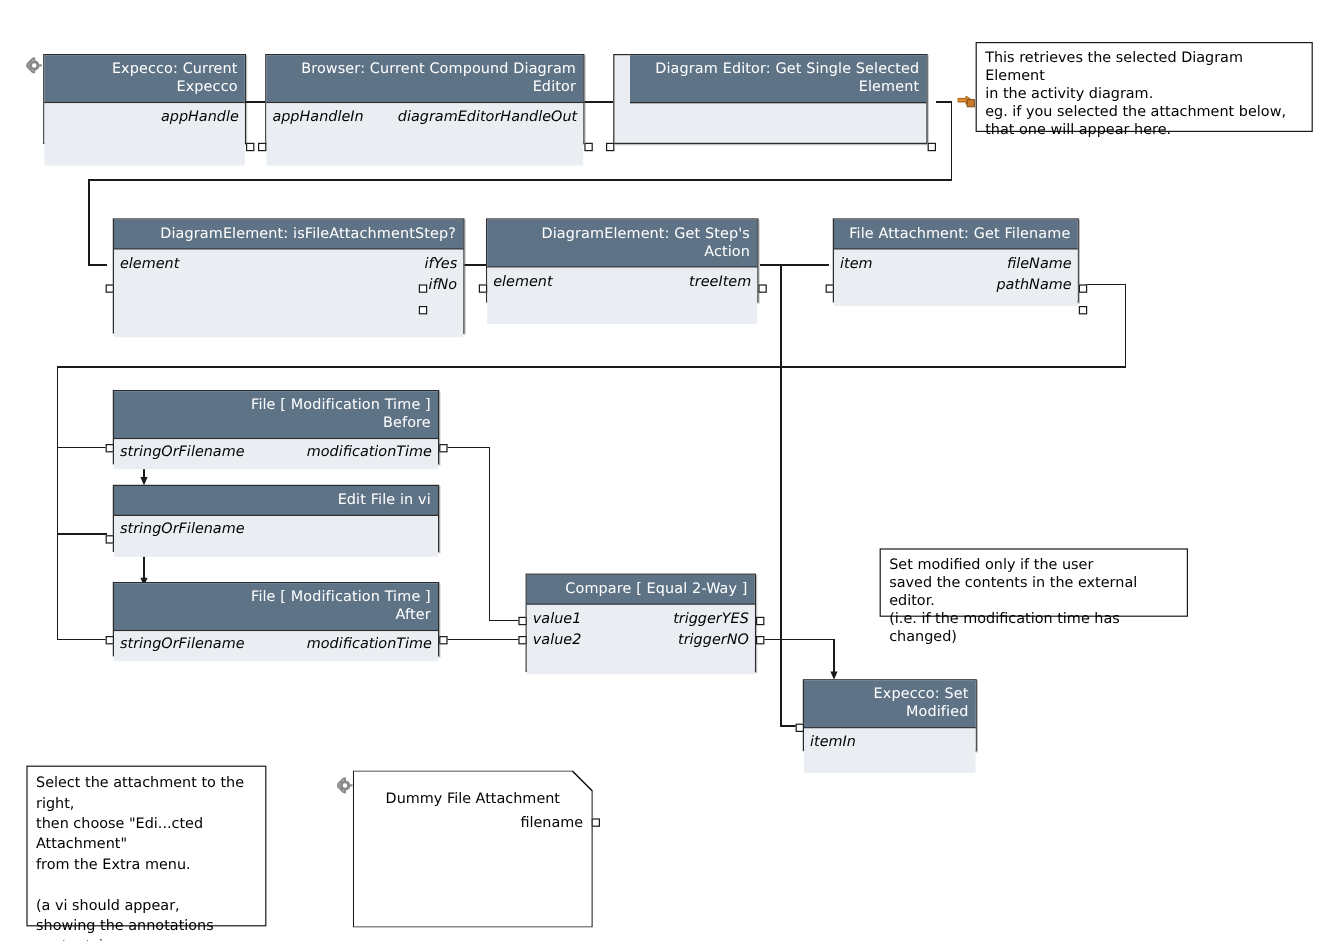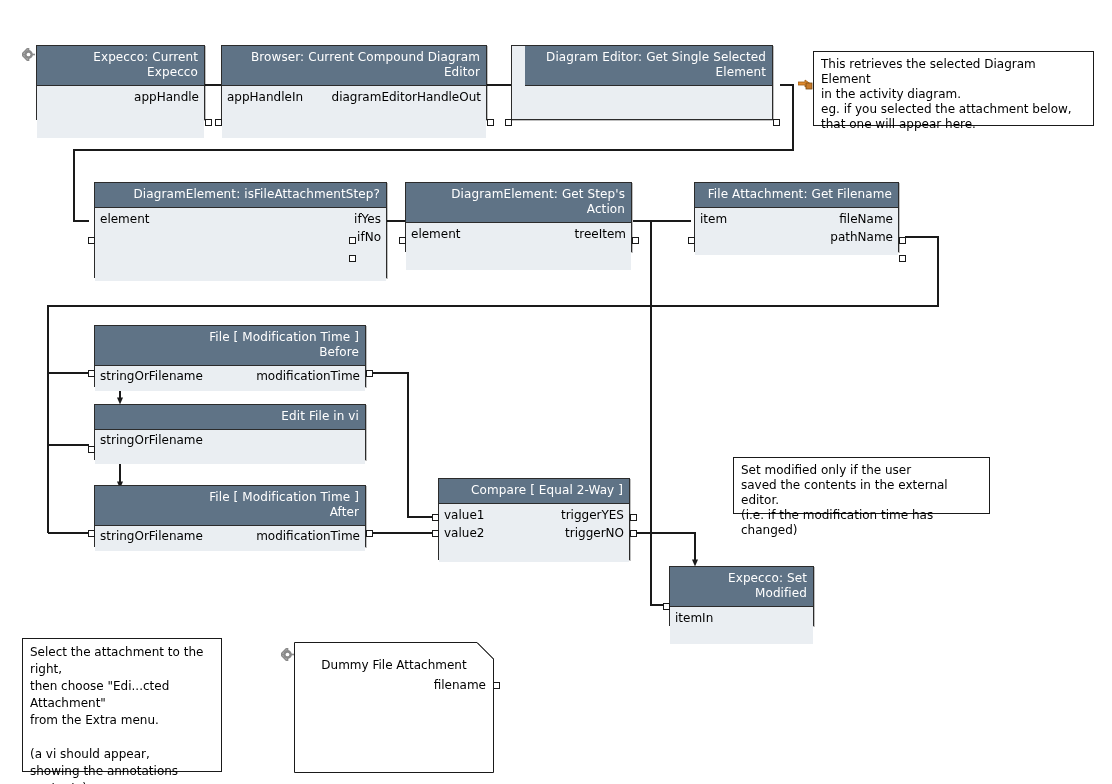--- a/index.html
+++ b/index.html
@@ -40,20 +40,21 @@
   .block .bbody{
     position:relative;
     background:#eaeef2;
   }
   .prow{
     position:relative;
     height:18px;
     font-size:12px;
     line-height:18px;
     color:#000;
+    font-style:italic;
   }
   .pin{
     position:absolute;
     left:5px;
     white-space:nowrap;
   }
   .pout{
     position:absolute;
     right:5px;
     white-space:nowrap;
@@ -204,21 +205,21 @@
     <span class="port" style="left:-7px;top:73px;"></span>
     <span class="port" style="left:265px;top:73px;"></span>
   </div>
 
   <div class="block" style="left:511px;top:45px;width:262px;height:75px;padding-left:13px;">
     <div class="bhead">Diagram Editor: Get Single Selected Element</div>
     <span class="port" style="left:-7px;top:73px;"></span>
     <span class="port" style="left:261px;top:73px;"></span>
   </div>
 
-  <div class="note" style="left:813px;top:35px;width:281px;height:75px;margin-top:16px;">This retrieves the selected Diagram Element
+  <div class="note" style="left:813px;top:35px;width:281px;height:75px;">This retrieves the selected Diagram Element
 in the activity diagram.
 eg. if you selected the attachment below,
 that one will appear here.</div>
 
   <div class="block" style="left:94px;top:182px;width:293px;height:96px;">
     <div class="bhead">DiagramElement: isFileAttachmentStep?</div>
     <div class="bbody" style="height:73px;">
       <div class="prow" style="top:2px;position:absolute;left:0;right:0;">
         <span class="pin">element</span>
         <span class="pout">ifYes</span>

